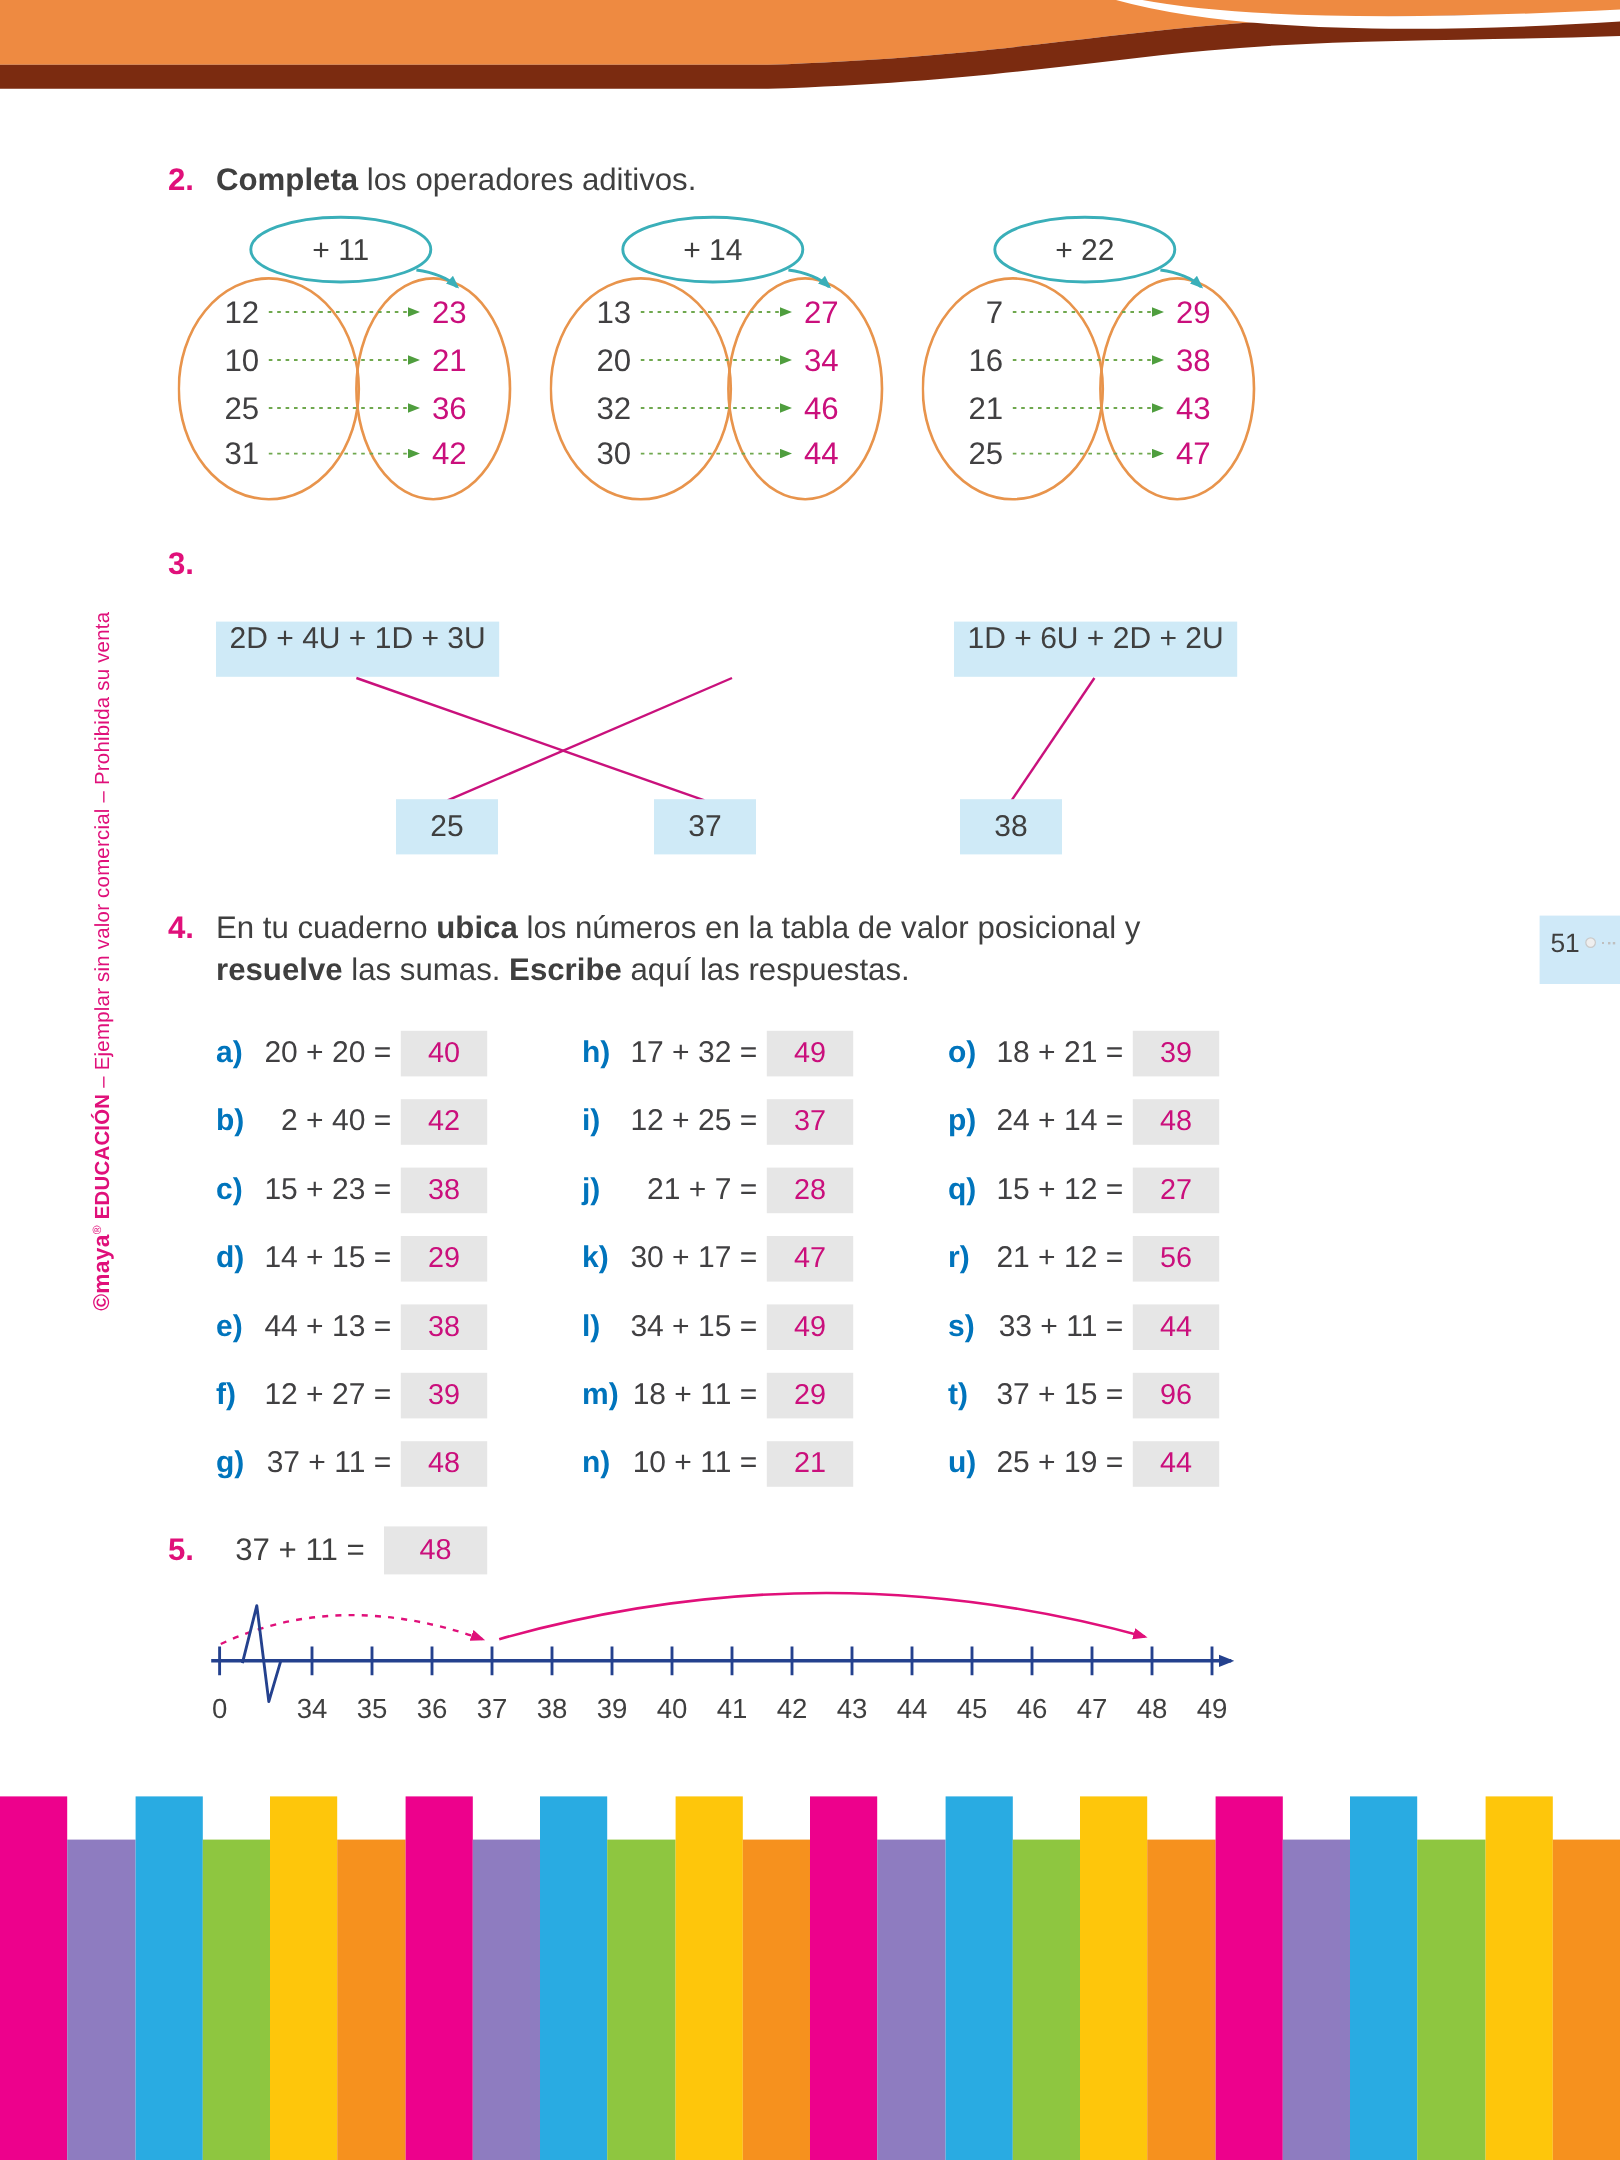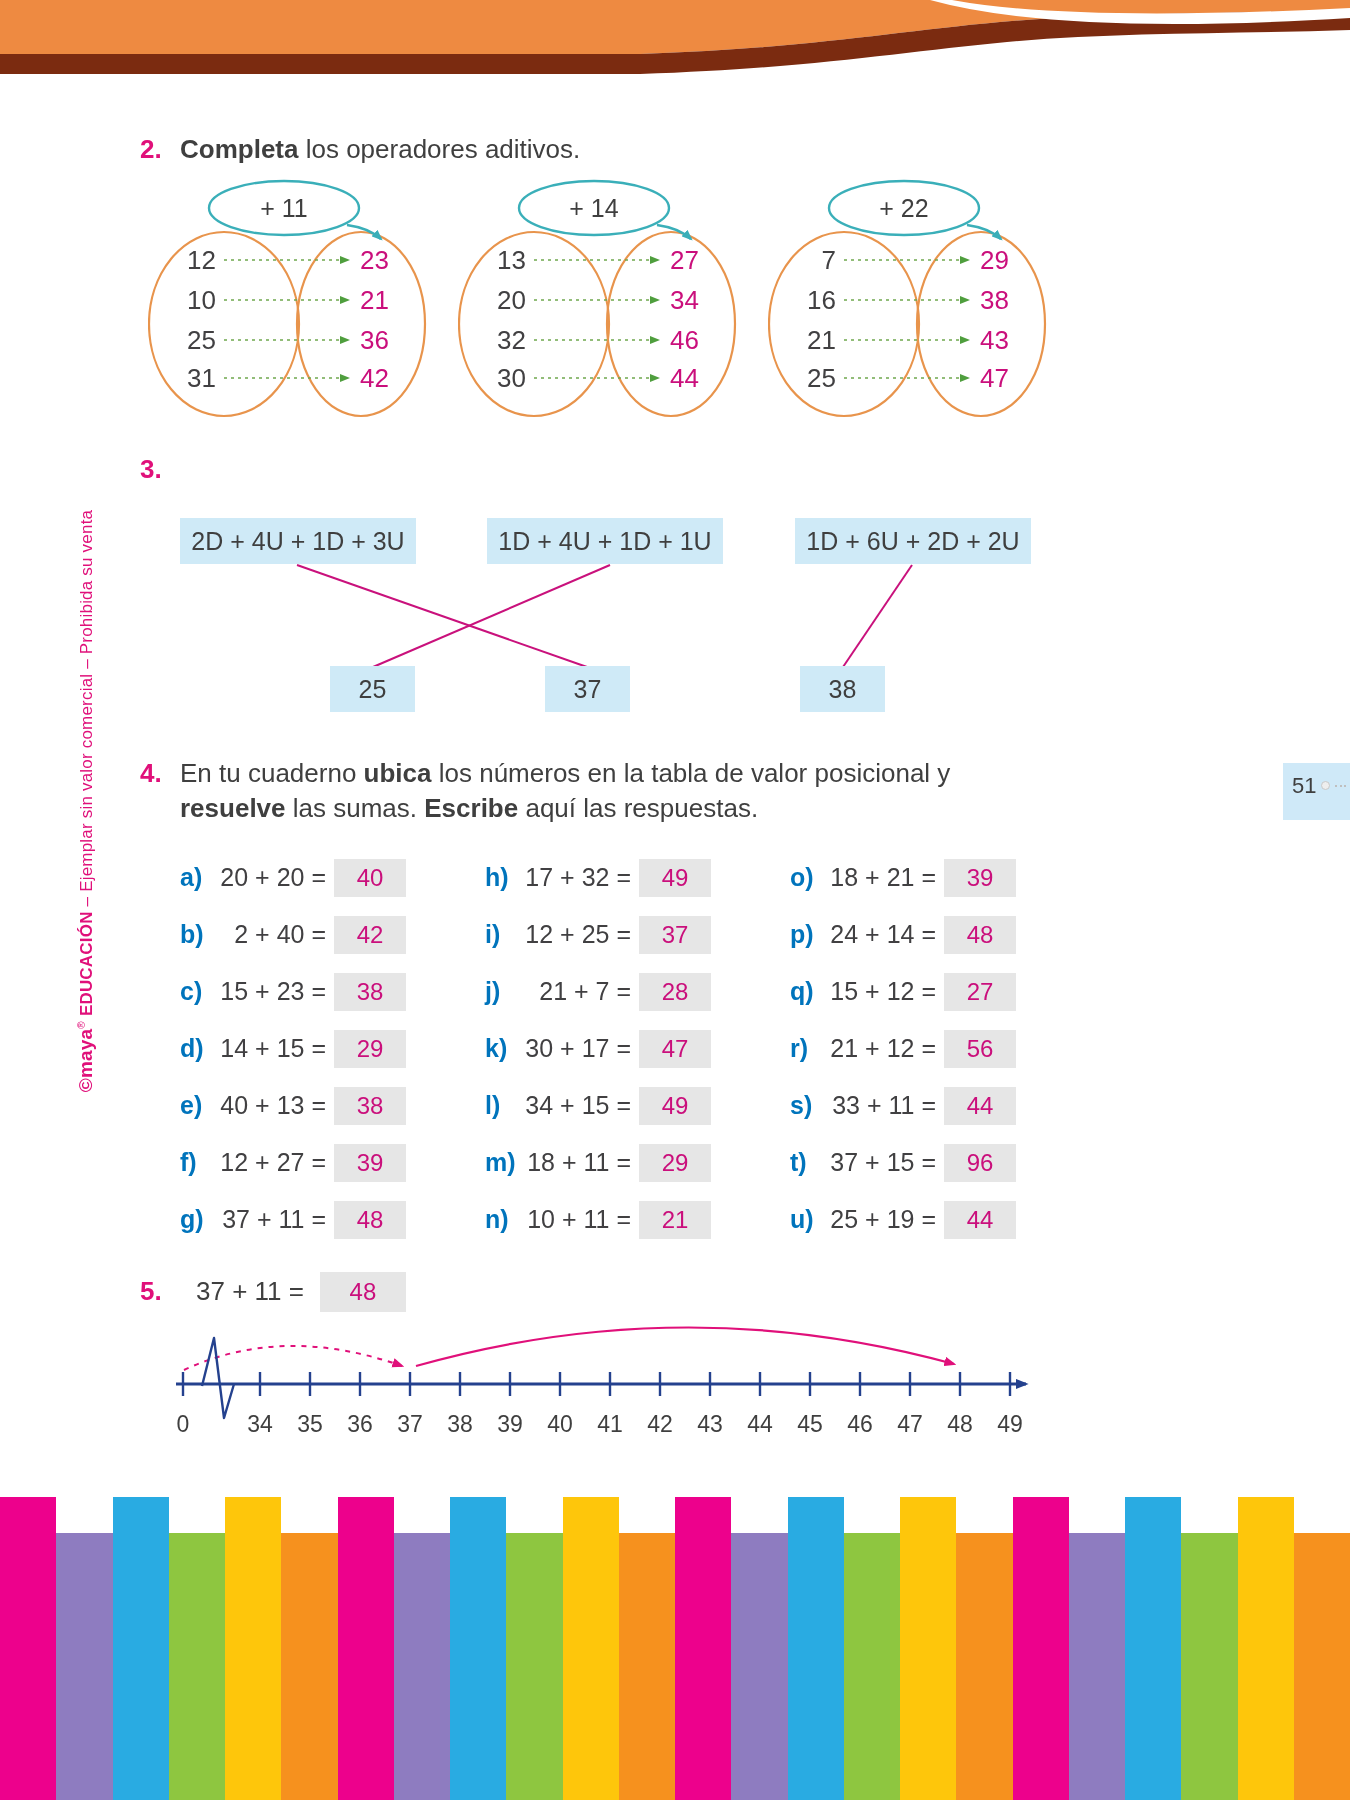--- a/index.html
+++ b/index.html
@@ -28,21 +28,21 @@
 
   .diagram{position:absolute;top:178px}
   .oell{fill:none;stroke:#e8944c;stroke-width:2.2}
   .tell{fill:#fff;stroke:#3aafb9;stroke-width:2.4}
   .optext{font-size:25px;fill:#3f3f3f;text-anchor:middle}
   .tarrow{fill:none;stroke:#3aafb9;stroke-width:2.6}
   .lnum{font-size:26px;fill:#414042;text-anchor:end}
   .rnum{font-size:26px;fill:#ca0f7c;text-anchor:start}
   .dash{stroke:#6fa84e;stroke-width:1.6;stroke-dasharray:3 4}
 
-  .sumbox{position:absolute;width:236px;height:46px;background:#cfeaf7;display:flex;align-items:center;justify-content:center;font-size:25px;color:#3f3f3f}
+  .sumbox{position:absolute;width:236px;height:46px;background:#cfeaf7;display:flex;justify-content:center;font-size:25px;color:#3f3f3f}
   .resbox{position:absolute;width:85px;height:46px;background:#cfeaf7;display:flex;align-items:center;justify-content:center;font-size:25px;color:#3f3f3f}
   .connlines{position:absolute}
   .conn{stroke:#c9117c;stroke-width:2}
 
   .probcol{position:absolute;top:849px}
   .prow{display:flex;align-items:center;height:57px}
   .plet{width:36px;flex:none;font-weight:bold;color:#0074bc;font-size:25px}
   .pexp{width:110px;flex:none;text-align:right;font-size:25px;color:#414042;margin-right:8px}
   .pans{width:72px;height:38px;background:#e6e6e6;color:#ca0f7c;font-size:24px;display:flex;align-items:center;justify-content:center;flex:none}
   .pans.big{width:86px;height:40px;margin-left:16px}
@@ -163,23 +163,20 @@
     <text class="rnum" x="212" y="209">47</text>
   </svg>
 
   <div class="heading" style="top:452px;width:960px">
     <span class="exnum">3.</span>
   </div>
 
   <div class="sumbox" style="left:180px;top:518px">
       <span>2D + 4U + 1D + 3U</span>
     </div>
-  <div class="sumbox" style="left:487px;top:518px">
-      <span>1D + 4U + 1D + 1U</span>
-    </div>
   <div class="sumbox" style="left:795px;top:518px">
       <span>1D + 6U + 2D + 2U</span>
     </div>
 
   <svg class="connlines" style="left:150px;top:563px" width="950" height="106" viewBox="0 0 950 106">
     <line class="conn" x1="147" y1="2" x2="437" y2="104"></line>
     <line class="conn" x1="460" y1="2" x2="223" y2="104"></line>
     <line class="conn" x1="762" y1="2" x2="693" y2="104"></line>
   </svg>
 
@@ -214,21 +211,21 @@
         <span class="pexp">15 + 23 =</span>
         <span class="pans">38</span>
       </div>
     <div class="prow">
         <span class="plet">d)</span>
         <span class="pexp">14 + 15 =</span>
         <span class="pans">29</span>
       </div>
     <div class="prow">
         <span class="plet">e)</span>
-        <span class="pexp">40 + 13 =</span>
+        <span class="pexp">44 + 13 =</span>
         <span class="pans">38</span>
       </div>
     <div class="prow">
         <span class="plet">f)</span>
         <span class="pexp">12 + 27 =</span>
         <span class="pans">39</span>
       </div>
     <div class="prow">
         <span class="plet">g)</span>
         <span class="pexp">37 + 11 =</span>

